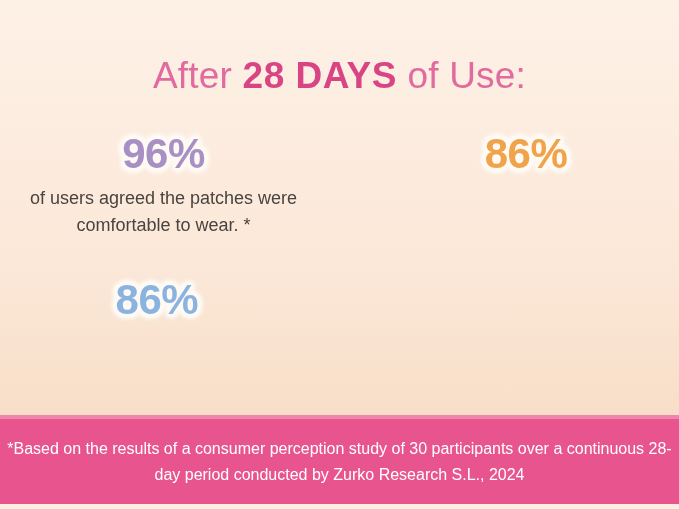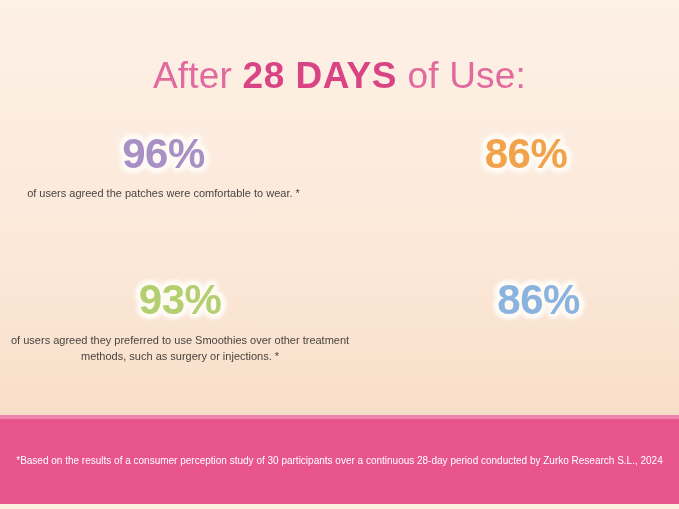--- a/index.html
+++ b/index.html
@@ -92,21 +92,21 @@
       3px -3px 5px #fffaf4, -3px -3px 5px #fffaf4,
       4px 0 5px #fffaf4, -4px 0 5px #fffaf4,
       0 4px 5px #fffaf4, 0 -4px 5px #fffaf4;
   }
   .pct-purple { color: #a88fc4; }
   .pct-orange { color: #f0a34a; }
   .pct-green  { color: #b3cf72; }
   .pct-blue   { color: #8ab4df; }
 
   .stat-desc {
-    font-size: 11px;
+    font-size: 18px;
     line-height: 1.52;
     color: #4a4440;
     text-align: center;
     font-weight: 400;
   }
 
   
   .footer-strip {
     height: 4px;
     background: #ef84ad;
@@ -115,21 +115,21 @@
   .footer {
     flex: 0 0 auto;
     height: 85px;
     background: #e8558e;
     display: flex;
     align-items: center;
     justify-content: center;
   }
   .footer-text {
     color: #ffffff;
-    font-size: 10px;
+    font-size: 16px;
     line-height: 1.62;
     text-align: center;
     padding: 0 5px;
   }
 </style>
 </head>
 <body>
 
 <div class="infographic">
 
@@ -143,24 +143,20 @@
       <div class="stat stat-left">
         <div class="pct pct-purple">96%</div>
         <div class="stat-desc">of users agreed the patches were comfortable to wear. *</div>
       </div>
       <div class="stat stat-right">
         <div class="pct pct-orange">86%</div>
       </div>
     </div>
 
     <div class="stat-row row-2">
-      <div class="stat stat-left">
-        <div class="pct pct-green">93%</div>
-        <div class="stat-desc">of users agreed they preferred to use Smoothies over other treatment methods, such as surgery or injections. *</div>
-      </div>
       <div class="stat stat-right">
         <div class="pct pct-blue">86%</div>
       </div>
     </div>
 
   </div>
 
   <div class="footer-strip"></div>
 
   <div class="footer">

